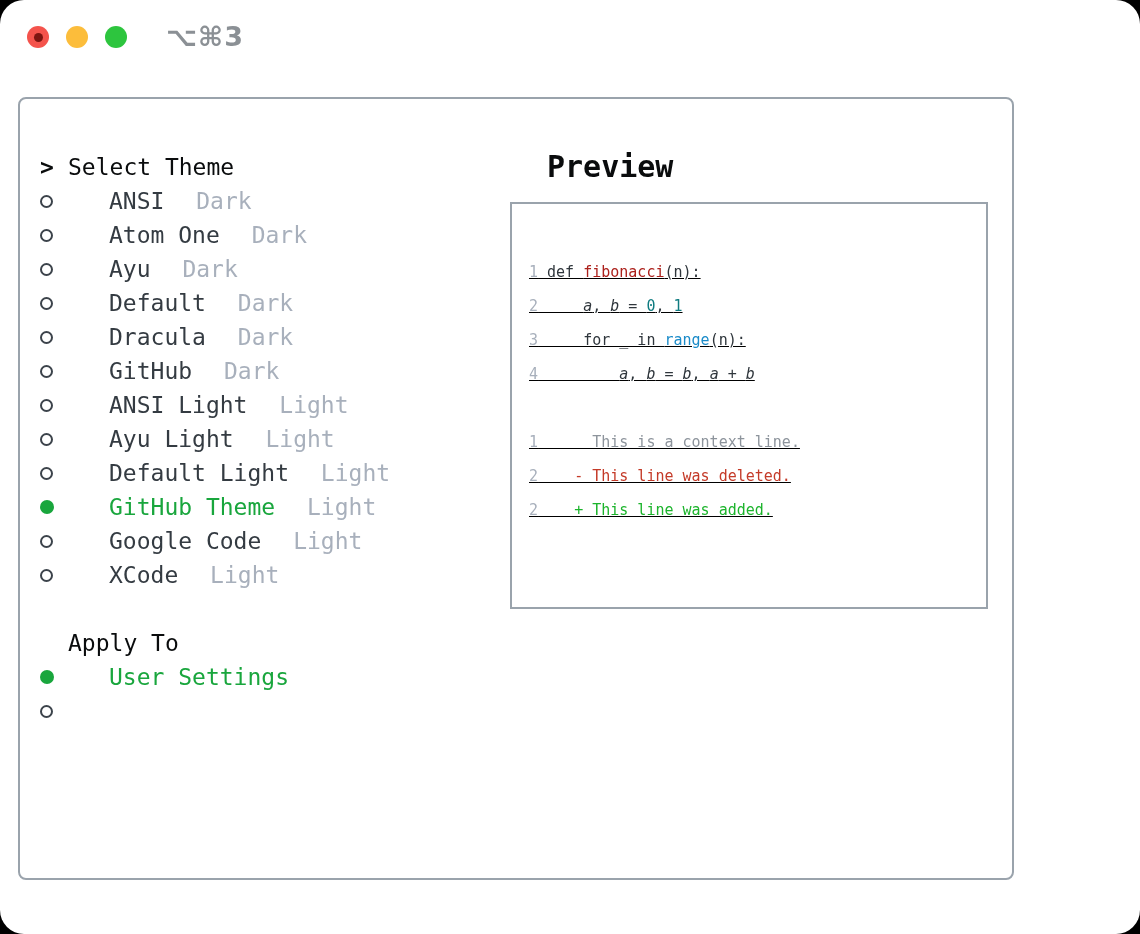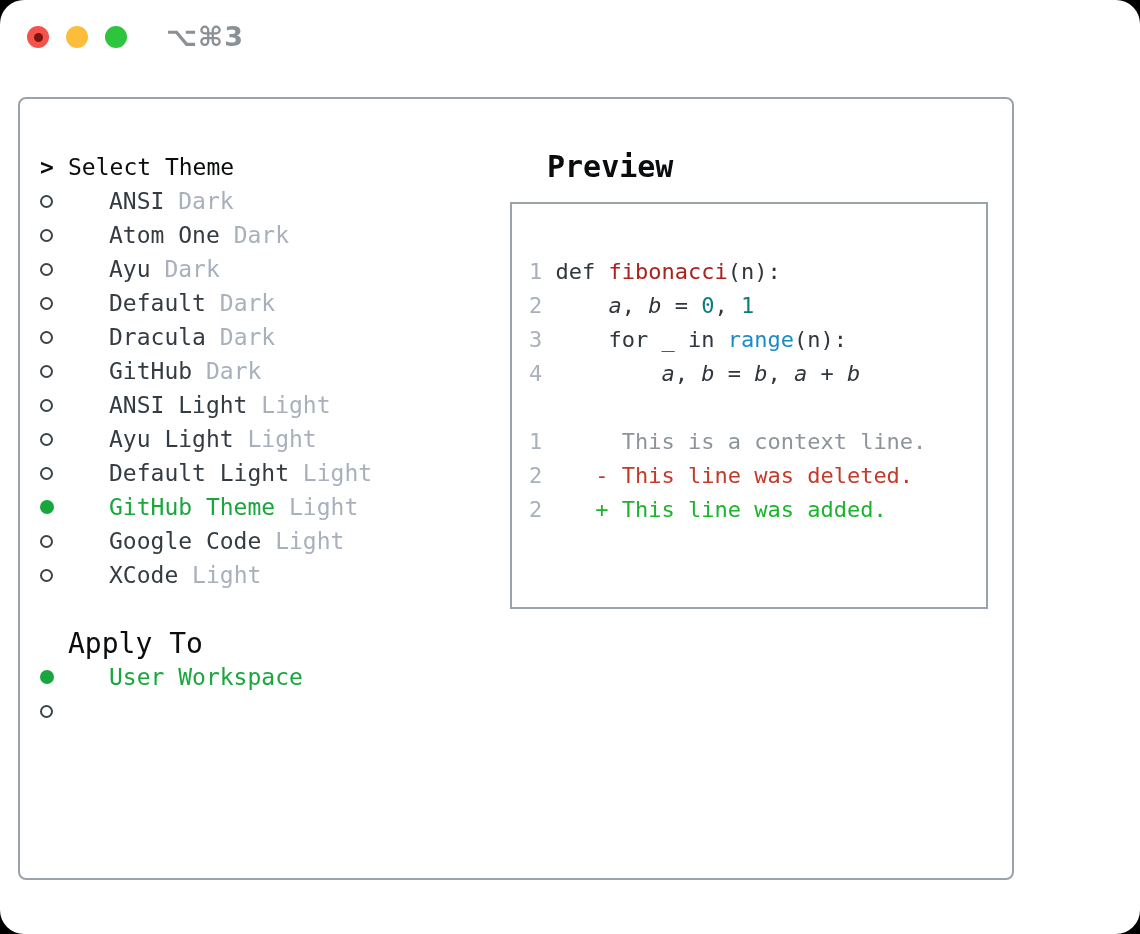--- a/index.html
+++ b/index.html
@@ -45,33 +45,33 @@
 
   .theme-header-block { position:absolute; left:20px; top:51px; }
   .theme-list { position:absolute; left:20px; top:85px; }
   .apply-block { position:absolute; left:20px; top:527px; }
   .hint-block { position:absolute; left:20px; top:663px; }
 
   .hdr { font-size:23px; font-weight:400; color:var(--text-black); }
   .arrow { font-size:23px; font-weight:700; color:var(--text-black); }
   .name { font-size:23px; color:var(--text-dark);margin-left:41px; }
   .name.sel { color:var(--accent-green); }
-  .variant { font-size:23px; color:var(--muted); }
-  .apply-title { font-size:28px; color:var(--text-black); }
+  .variant { font-size:23px; color:var(--muted);margin-left:18px; }
+  .apply-title { font-size:23px; color:var(--text-black); }
   .hint-line { font-size:23px; color:var(--muted); line-height:34px; white-space:pre; }
 
   
   .preview-header { position:absolute; left:482px; top:51px; line-height:34px;
                     font-size:30px; font-weight:700; color:var(--text-black);margin-left:45px; }
   .preview-box {
     position:absolute; left:490px; top:103px; width:478px; height:407px;
     border:2px solid var(--border); box-sizing:border-box; background:#fff;
     padding:51px 0 0 17px; overflow:hidden;
   }
-  .code-line { height:34px; line-height:34px; font-size:22px; white-space:pre; }
+  .code-line { height:34px; line-height:34px; font-size:15px; white-space:pre;text-decoration:underline; }
   .ln { color:var(--gutter); }
   .tok.plain { color:var(--code-plain); }
   .tok.fn { color:var(--code-fn); }
   .tok.builtin { color:var(--code-builtin); }
   .tok.num { color:var(--code-num); }
   .tok.var { color:var(--code-plain); font-style:italic; }
   .tok.context { color:var(--code-context); }
   .tok.deleted { color:var(--diff-red); }
   .tok.added { color:var(--diff-green); }
 </style>
@@ -108,21 +108,21 @@
         <div class="row"><span class="marker"><span class="ring"></span></span><span class="name">Google Code</span><span class="variant"> Light</span></div>
         <div class="row"><span class="marker"><span class="ring"></span></span><span class="name">XCode</span><span class="variant"> Light</span></div>
       </div>
 
     <div class="apply-block">
       <div class="row">
         <span class="marker"></span>
         <span class="apply-title">Apply To</span>
       </div>
       <div>
-          <div class="row"><span class="marker"><span class="dot"></span></span><span class="name sel">User Workspace</span></div>
+          <div class="row"><span class="marker"><span class="dot"></span></span><span class="name sel">User Settings</span></div>
           <div class="row"><span class="marker"><span class="ring"></span></span></div>
         </div>
     </div>
 
 
     <div class="preview-header">Preview</div>
 
     <div class="preview-box">
         <div class="code-line"><span class="ln">1</span><span class="tok plain"> def </span><span class="tok fn">fibonacci</span><span class="tok plain">(n):</span></div>
         <div class="code-line"><span class="ln">2</span><span class="tok plain">     </span><span class="tok var">a</span><span class="tok plain">, </span><span class="tok var">b</span><span class="tok plain"> = </span><span class="tok num">0</span><span class="tok plain">, </span><span class="tok num">1</span></div>

